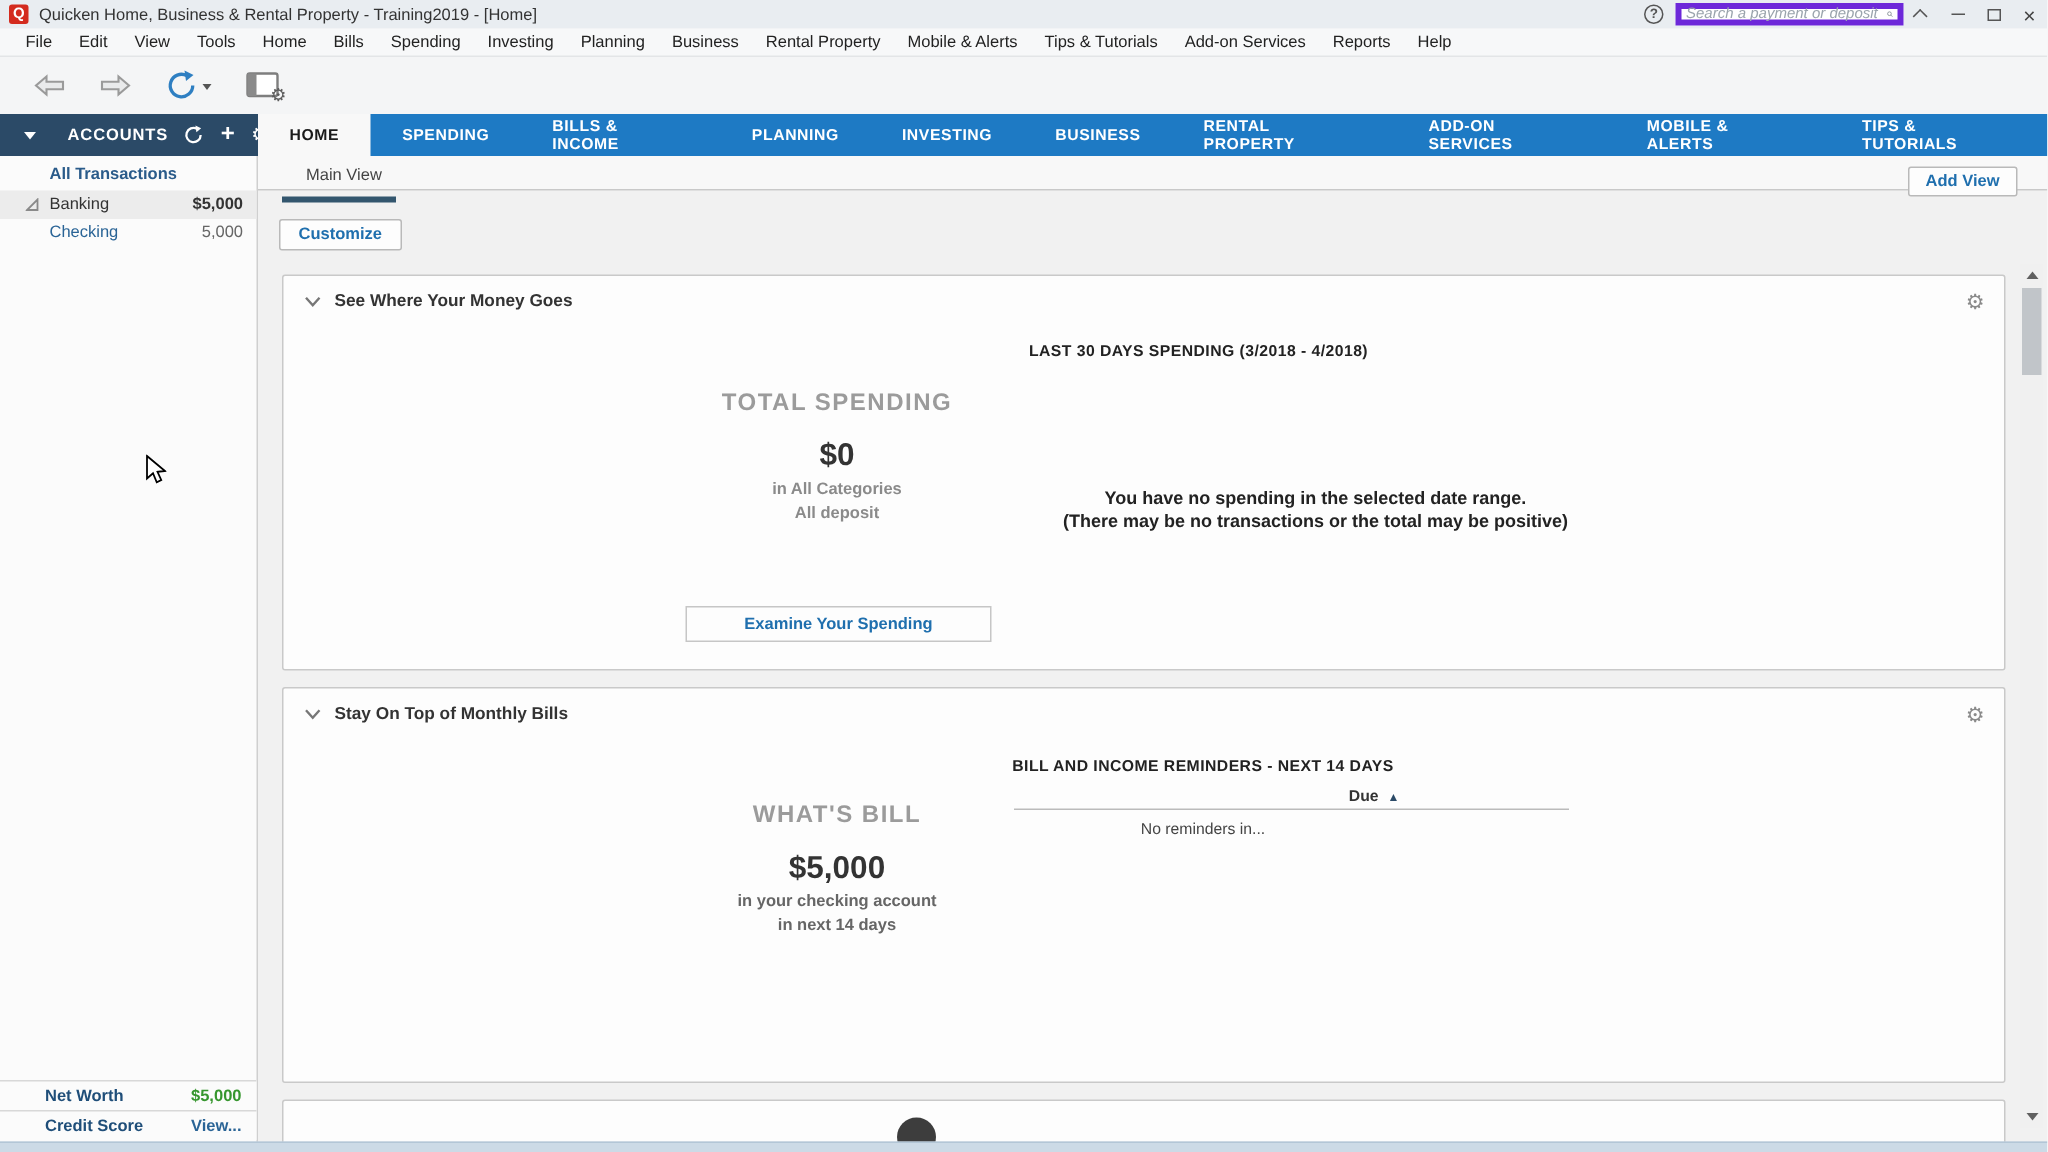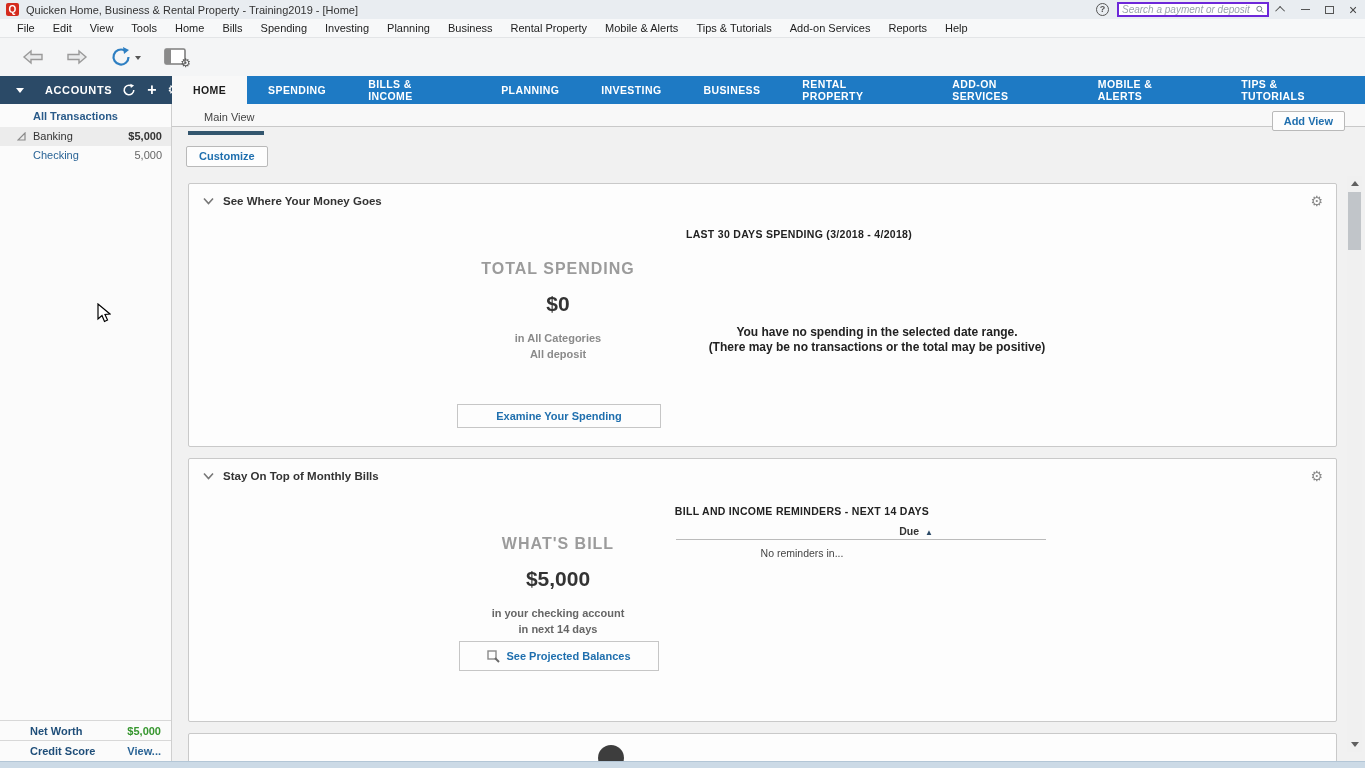--- a/index.html
+++ b/index.html
@@ -7,21 +7,21 @@
   body { font-family:"Liberation Sans", sans-serif; font-size:11px; color:#333; }
   .app { position:relative; width:1365px; height:768px; background:#f1f1f1; overflow:hidden; }
 
   
   .titlebar { position:absolute; left:0; top:0; width:100%; height:19px; background:#e9edf1; display:flex; align-items:center; }
   .qlogo { width:13px; height:13px; margin-left:6px; background:#d42b1e; border-radius:2px; color:#fff; font-weight:bold; font-size:10px; line-height:13px; text-align:center; }
   .wintitle { margin-left:7px; font-size:11px; color:#333; }
   .tb-right { position:absolute; right:0; top:0; height:19px; display:flex; align-items:center; }
   .help-ic { width:13px; height:13px; border:1px solid #555; border-radius:50%; color:#555; font-size:9px; font-weight:bold; text-align:center; line-height:11px; margin-right:8px; }
   .help-ic::before { content:"?"; }
-  .searchbox { width:152px; height:15px; background:#fff; border:2px solid #6d28d9; display:flex; align-items:center; padding:0 3px; }
+  .searchbox { width:152px; height:15px; background:#fff; border:4px solid #6d28d9; display:flex; align-items:center; padding:0 3px; }
   .searchbox input { flex:1; border:none; outline:none; font-family:"Liberation Sans", sans-serif; font-size:10px; font-style:italic; color:#444; background:transparent; }
   .searchbox input::placeholder { color:#9aa4ad; }
   .winbtn { width:24px; height:19px; display:flex; align-items:center; justify-content:center; color:#555; font-size:11px; }
   .chev-up { width:7px; height:7px; border-left:1.5px solid #555; border-top:1.5px solid #555; transform:rotate(45deg) translateY(2px); }
   .min-glyph { width:9px; height:0; border-top:1.5px solid #555; }
   .max-glyph { width:9px; height:8px; border:1.3px solid #555; }
   .close-glyph::before { content:"×"; font-size:14px; color:#444; }
 
   
   .menubar { position:absolute; left:0; top:19px; width:100%; height:19px; background:#f7f8f9; display:flex; align-items:center; padding-left:8px; border-bottom:1px solid #e3e5e7; }
@@ -76,21 +76,21 @@
   .panel3 { top:629px; height:80px; }
   .panel-chevron { position:absolute; left:14px; top:13px; }
   .panel-title { position:absolute; left:34px; top:11px; font-weight:bold; font-size:11.5px; color:#333; }
   .panel-gear { position:absolute; right:13px; top:9px; color:#8a8a8a; font-size:14px; }
   .panel-gear::before { content:"⚙"; }
 
   .bigcol { position:absolute; left:269px; top:76px; width:200px; text-align:center; }
   .big-label { font-size:16px; color:#9b9b9b; letter-spacing:1px; font-weight:bold; }
   .big-value { font-size:21px; color:#333; font-weight:bold; margin-top:14px; }
   .big-sub { font-size:11px; color:#8a8a8a; font-weight:bold; margin-top:4px; }
-  .big-sub.first { margin-top:16px;text-align:center; }
+  .big-sub.first { margin-top:4px;text-align:center; }
   .big-sub.dark { color:#666; }
 
   .chart-title { position:absolute; top:44px; left:410px; width:400px; text-align:center; font-weight:bold; font-size:10.5px; color:#222; letter-spacing:0.3px; }
   .empty-msg { position:absolute; top:141px; left:408px; width:560px; text-align:center; font-weight:bold; font-size:12px; color:#222; line-height:15px; }
 
   .panel-btn { position:absolute; background:#fdfdfd; border:1px solid #c6c6c6; color:#1f6fae; font-weight:bold; font-size:11px; display:flex; align-items:center; justify-content:center; gap:6px; }
   .btn1 { left:268px; top:220px; width:204px; height:24px; }
   .btn2 { left:270px; top:182px; width:200px; height:30px; }
 
   .rem-title { position:absolute; top:46px; left:413px; width:400px; text-align:center; font-weight:bold; font-size:10.5px; color:#222; letter-spacing:0.3px; }
@@ -287,27 +287,20 @@
       <div class="due-line"></div>
       <div class="empty-rem">No reminders in...</div>
 
       <div class="bigcol">
         <div class="big-label">WHAT'S BILL</div>
         <div class="big-value">$5,000</div>
         <div class="big-sub first dark">in your checking account</div>
         <div class="big-sub dark">in next 14 days</div>
       </div>
 
-      <div class="panel-btn btn2">
-        <svg width="13" height="13" viewBox="0 0 13 13">
-            <rect x="1" y="1" width="8" height="8" fill="none" stroke="#8a8a8a" stroke-width="1.4"></rect>
-            <line x1="8" y1="8" x2="12" y2="12" stroke="#6a6a6a" stroke-width="2"></line>
-          </svg>
-        <span>See Projected Balances</span>
-      </div>
     </div>
 
     <div class="panel panel3">
       <div class="p3-circle"></div>
     </div>
 
     <div class="scrollbar">
       <div class="sb-arrow" style="top:0;">
           <div class="tri-up"></div>
         </div>

